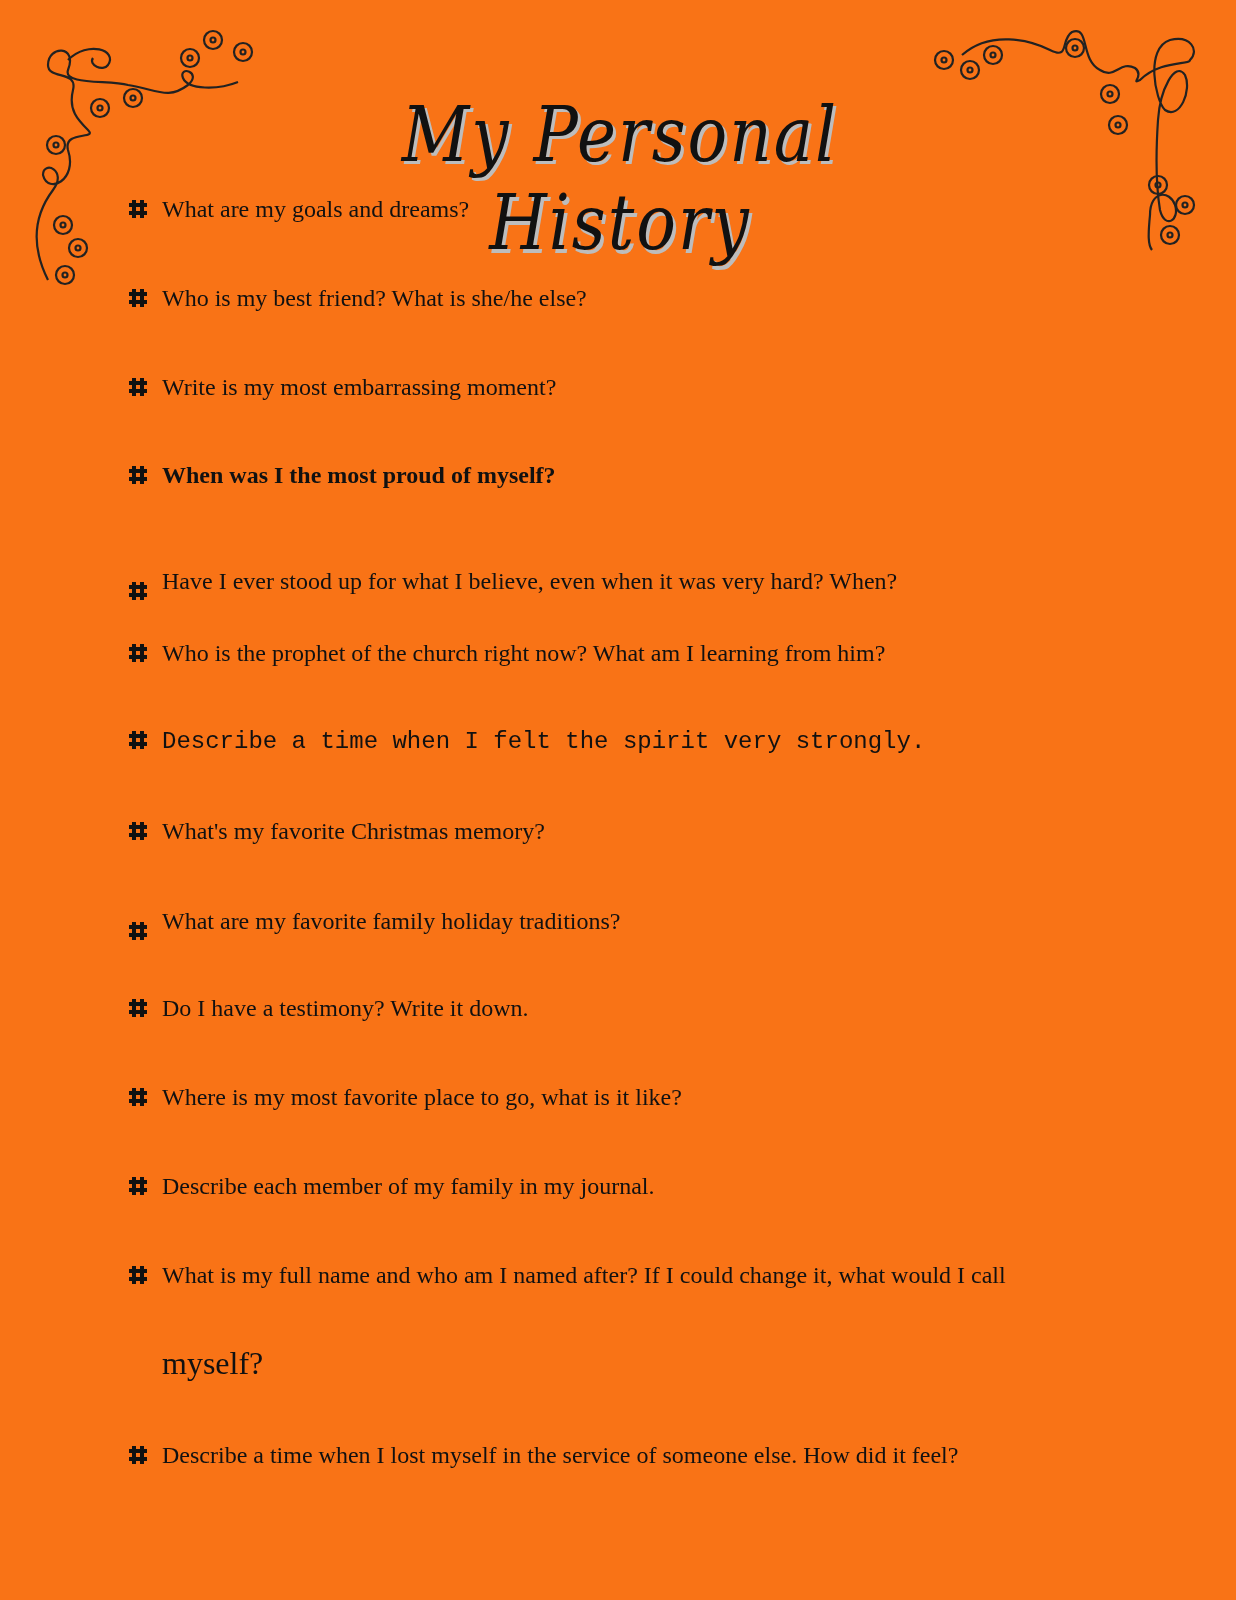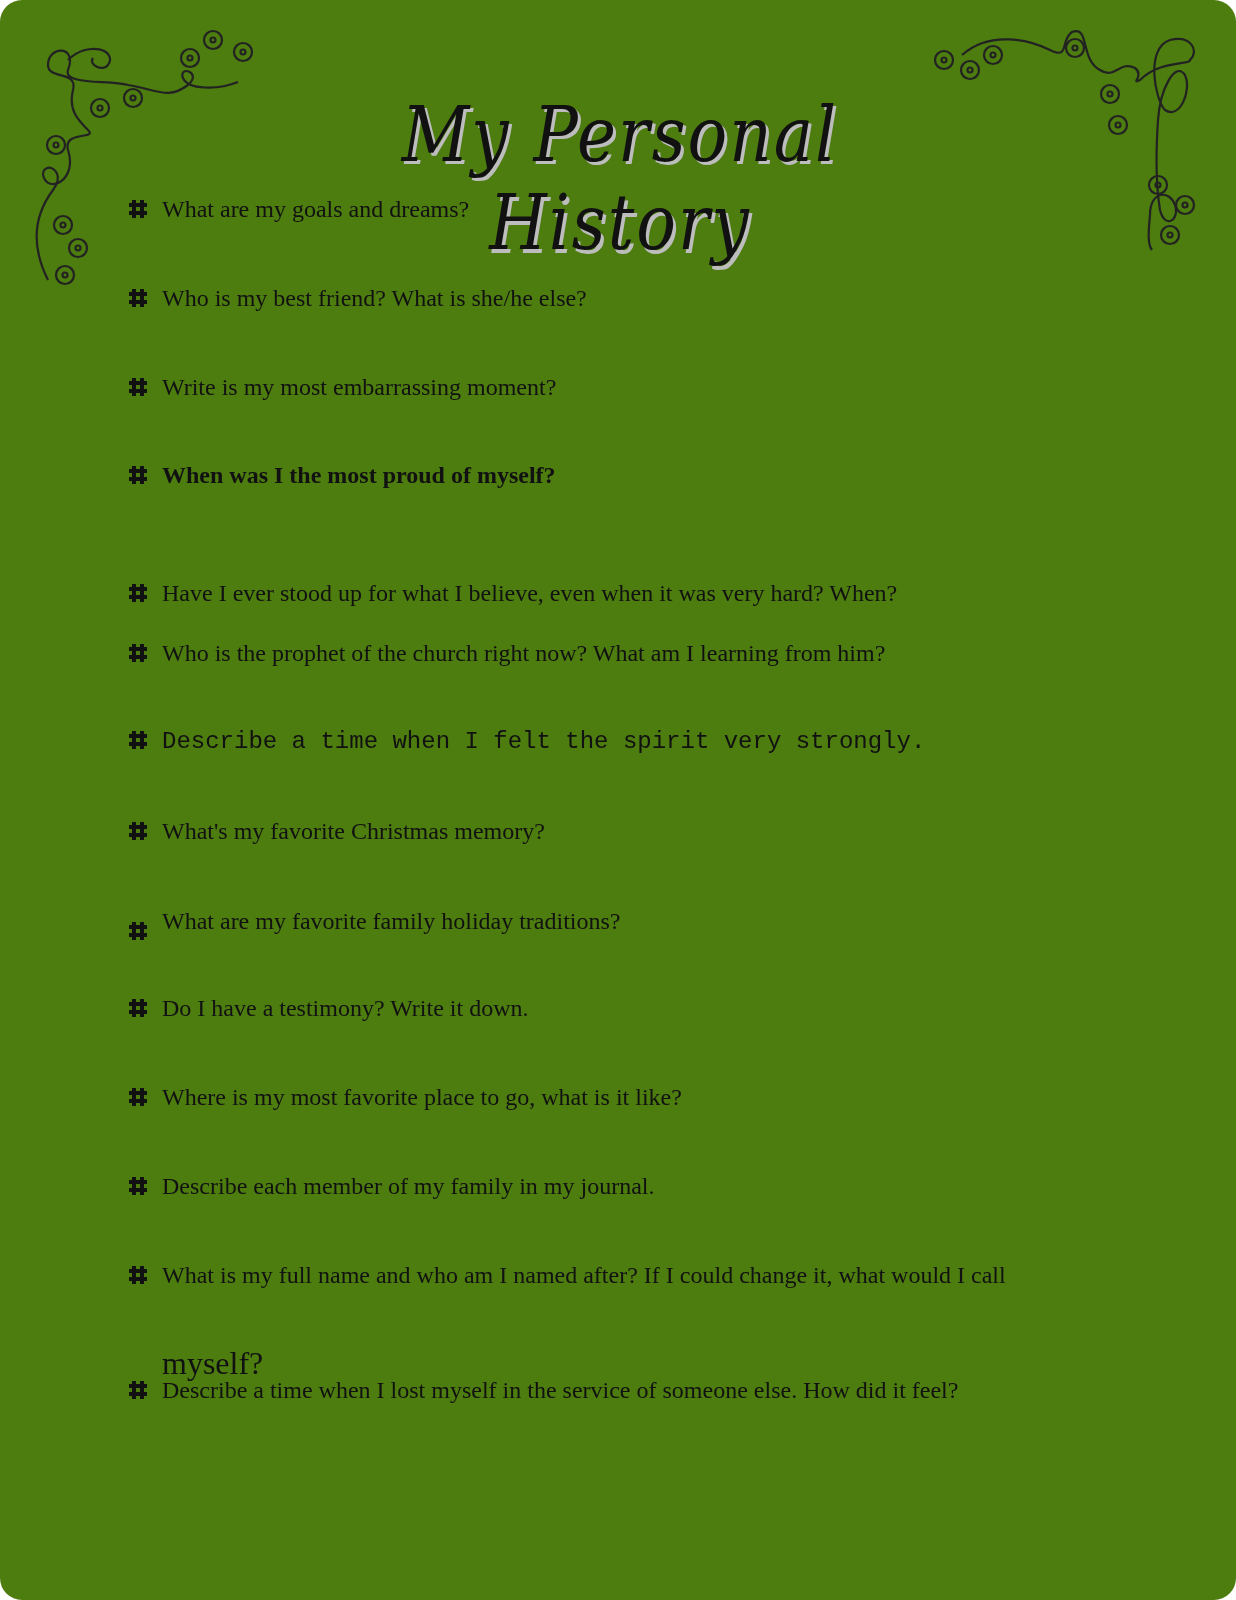--- a/index.html
+++ b/index.html
@@ -1,17 +1,17 @@
 <!DOCTYPE html>
 <html><head>
 <meta charset="utf-8">
 <style>
   html, body { margin: 0; padding: 0; background: #ffffff; }
   body { width: 1236px; height: 1600px; position: relative; overflow: hidden; font-family: "Liberation Serif", "DejaVu Serif", serif; color: #111; }
-  .page { position: absolute; inset: 0; background: #4d7c0f; border-radius: 22px; }
+  .page { position: absolute; inset: 0; background: #f97316; }
   .corner { position: absolute; }
   .corner-left { left: 8px; top: 10px; width: 250px; height: 290px; }
   .corner-right { left: 930px; top: 20px; width: 290px; height: 240px; }
   .title {
     position: absolute; left: 300px; top: 58px; width: 640px; text-align: center;
     font-family: "DejaVu Serif", serif; font-style: italic; font-size: 66px; letter-spacing: 2px;
     color: #111; font-weight: normal;
     text-shadow: 3px 3px 0 #bdbdbd;
     transform: scaleY(1.15);
   }
@@ -114,21 +114,21 @@
         <span class="bullet"><svg viewBox="0 0 20 20" width="20" height="20">
             <g fill="#111">
               <rect x="4" y="1" width="4" height="18"></rect>
               <rect x="12" y="1" width="4" height="18"></rect>
               <rect x="1" y="4" width="18" height="4"></rect>
               <rect x="1" y="12" width="18" height="4"></rect>
             </g>
           </svg></span>
         <span class="q-text">When was I the most proud of myself?</span>
       </div>
-      <div class="q" style="top: 578px;">
+      <div class="q" style="top: 566px; align-items: flex-end;">
         <span class="bullet"><svg viewBox="0 0 20 20" width="20" height="20">
             <g fill="#111">
               <rect x="4" y="1" width="4" height="18"></rect>
               <rect x="12" y="1" width="4" height="18"></rect>
               <rect x="1" y="4" width="18" height="4"></rect>
               <rect x="1" y="12" width="18" height="4"></rect>
             </g>
           </svg></span>
         <span class="q-text">Have I ever stood up for what I believe, even when it was very hard?  When?</span>
       </div>
@@ -214,21 +214,21 @@
             <g fill="#111">
               <rect x="4" y="1" width="4" height="18"></rect>
               <rect x="12" y="1" width="4" height="18"></rect>
               <rect x="1" y="4" width="18" height="4"></rect>
               <rect x="1" y="12" width="18" height="4"></rect>
             </g>
           </svg></span>
         <span class="q-text">What is my full name and who am I named after?  If I could change it, what would I call</span>
       </div>
       <div class="cont" style="top: 1348.4px;">myself?</div>
-      <div class="q" style="top: 1375px;">
+      <div class="q" style="top: 1440px;">
         <span class="bullet"><svg viewBox="0 0 20 20" width="20" height="20">
             <g fill="#111">
               <rect x="4" y="1" width="4" height="18"></rect>
               <rect x="12" y="1" width="4" height="18"></rect>
               <rect x="1" y="4" width="18" height="4"></rect>
               <rect x="1" y="12" width="18" height="4"></rect>
             </g>
           </svg></span>
         <span class="q-text">Describe a time when I lost myself in the service of someone else.  How did it feel?</span>
       </div>

